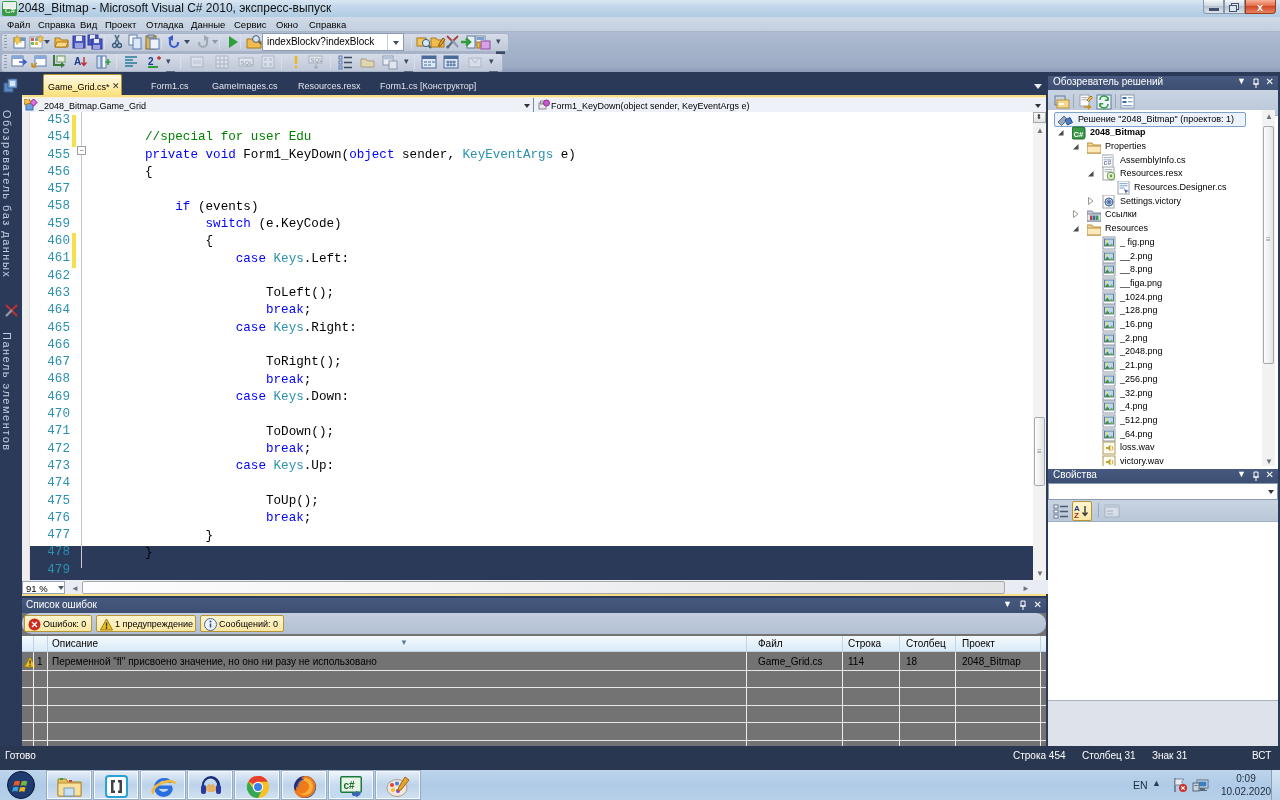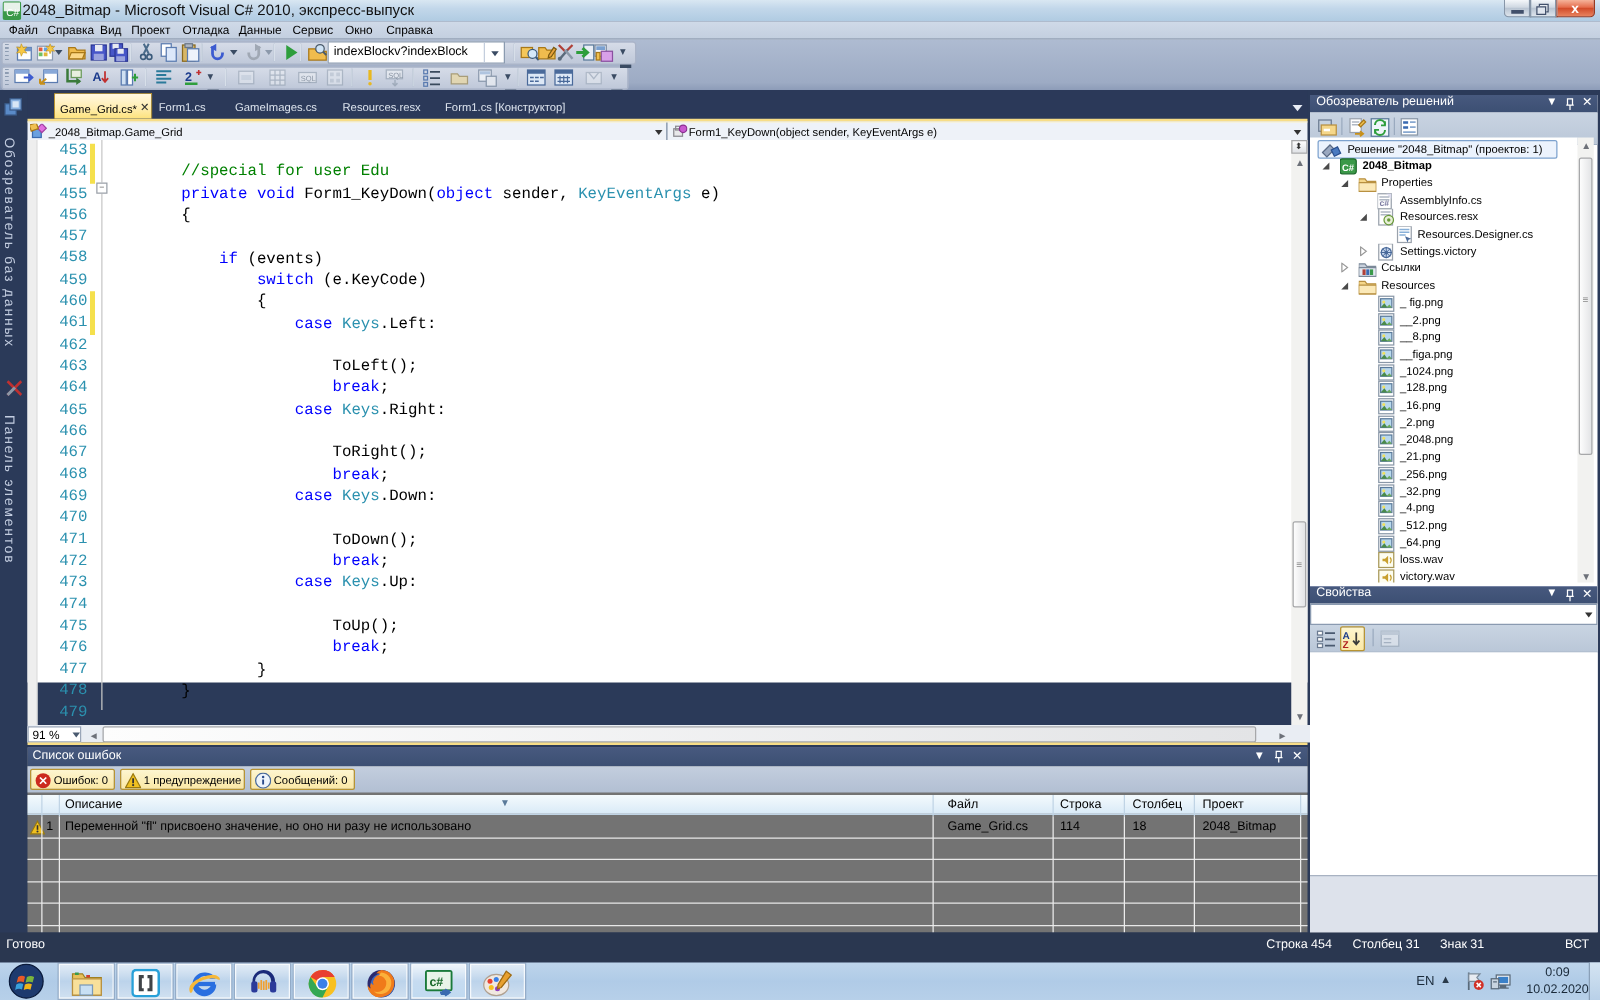--- a/index.html
+++ b/index.html
@@ -36,21 +36,21 @@
 .ovf { position:absolute; top:4px; font-size:9px; color:#3a4b63; }
 
 
 #leftstrip { left:0; top:72px; width:22px; height:674px; background:#2b3a59; }
 .vtab { position:absolute; left:1px; width:21px; color:#c3cde0; font-size:11px; letter-spacing:1.5px; }
 .vtext { writing-mode:vertical-rl; white-space:nowrap; }
 
 
 #tabstrip { left:22px; top:72px; width:1024px; height:23px; background:#2b3959; }
 #goldline { left:22px; top:95px; width:1024px; height:2px; background:#f7dd87; }
-.tab { position:absolute; top:2px; height:21px; font-size:9px; color:#dde4ee; padding-top:7px; }
+.tab { position:absolute; top:2px; height:21px; font-size:9px; color:#dde4ee; padding-top:7px;margin-left:24px; }
 #activetab { position:absolute; left:21px; top:2px; width:79px; height:21px;
   background:linear-gradient(180deg,#fff8e3,#ffedad 60%,#fde27c);
   border:1px solid #b89432; border-bottom:none; border-radius:2px 2px 0 0;
   color:#000; font-size:9px; }
 
 
 #navbar { left:22px; top:97px; width:1024px; height:15px; background:#eef2f8; border-top:1px solid #fbf1c8; }
 
 
 #editor { left:22px; top:112px; width:1024px; height:434px; background:#fff; }
@@ -66,21 +66,21 @@
 
 #vscroll { left:1033px; top:112px; width:13px; height:468px; background:#f2f2f0; }
 #edbottom { left:22px; top:580px; width:1181px; height:14px; background:#e9edf3; }
 #goldline2 { left:22px; top:594px; width:1024px; height:2px; background:#f7dd87; }
 
 
 #errlist { left:22px; top:598px; width:1024px; height:148px; background:#737373; }
 .paneltitle { background:linear-gradient(180deg,#50639a 0,#47597e 2%,#3c4f73); color:#fff; font-size:10px; }
 #errtitle { position:absolute; left:0; top:0; width:1024px; height:15px; }
 #errtools { position:absolute; left:0; top:15px; width:1024px; height:21px;
-  background:linear-gradient(180deg,#c3cede,#b2bfd3); }
+  background:linear-gradient(180deg,#c3cede,#b2bfd3);border-radius:10px; }
 .errbtn { position:absolute; top:2px; height:17px; background:linear-gradient(180deg,#fdf5d0,#fbe8a5);
   border:1px solid #b89432; border-radius:2px; font-size:9px; color:#000; padding:3px 0 0 18px; white-space:nowrap; }
 #errhead { position:absolute; left:0; top:38px; width:1024px; height:16px;
   background:linear-gradient(180deg,#f4fafd,#d9eaf7); border-bottom:1px solid #c0d4e5; font-size:10px; color:#000; }
 .ehcol { position:absolute; top:2px; }
 .ehsep { position:absolute; top:0; width:1px; height:17px; background:#c0d4e5; }
 .egrid { position:absolute; left:0; width:1024px; height:1px; background:#e8e8e8; }
 .egcol { position:absolute; top:55px; width:1px; height:93px; background:#ececec; }
 #errrow { position:absolute; left:0; top:55px; width:1024px; height:17px; font-size:10px; color:#000; }
 

